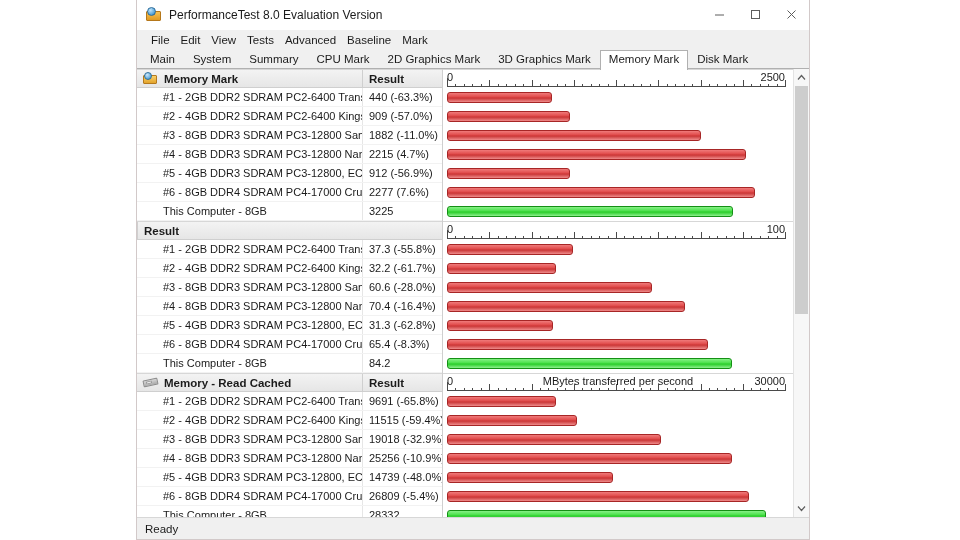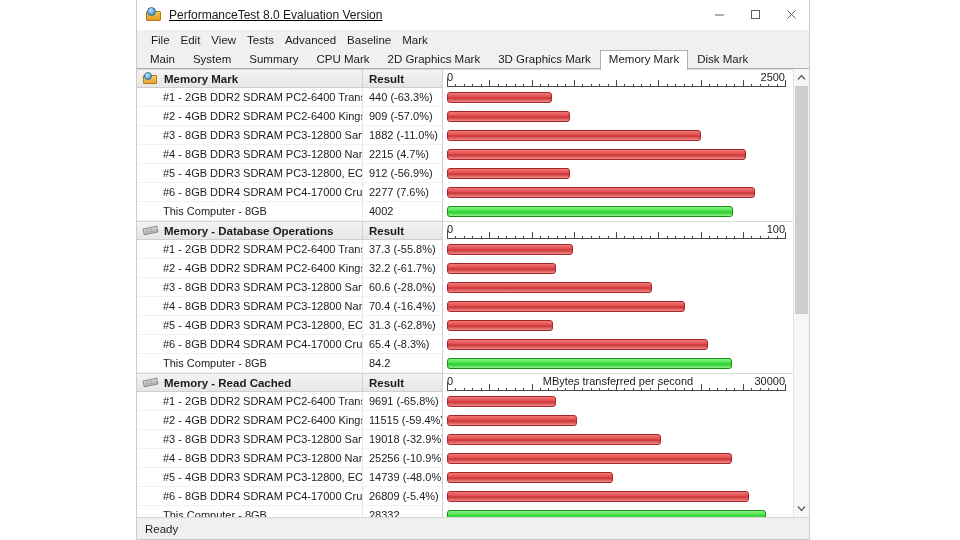--- a/index.html
+++ b/index.html
@@ -27,21 +27,20 @@
     flex-direction: column;
   }
   
   #titlebar {
     height: 29px;
     background: #ffffff;
     display: flex;
     align-items: center;
     flex: 0 0 auto;
     border-bottom: 1px solid #ffffff;
-    text-decoration: underline;
   }
   #app-icon {
     width: 16px; height: 16px;
     margin-left: 9px; margin-right: 7px;
     position: relative;
     flex: 0 0 auto;
   }
   #app-icon .ic-body {
     position: absolute; left: 0; top: 4px;
     width: 15px; height: 10px;
@@ -433,30 +432,23 @@
               <div class="row">
                 <div class="cell-name">#5 - 4GB DDR3 SDRAM PC3-12800, ECC Team Group I..</div>
                 <div class="cell-result">912 (-56.9%)</div>
               </div>
               <div class="row">
                 <div class="cell-name">#6 - 8GB DDR4 SDRAM PC4-17000 Crucial Technology</div>
                 <div class="cell-result">2277 (7.6%)</div>
               </div>
               <div class="row self">
                 <div class="cell-name">This Computer - 8GB</div>
-                <div class="cell-result">4002</div>
+                <div class="cell-result">3225</div>
               </div>
               <div class="sec-header">
-                <div class="hdr-label">
-                  <span class="sec-icon stick">
-                    <span class="s-body"></span>
-                    <span class="s-chip"></span>
-                  </span>
-                  <span>Memory - Database Operations</span>
-                </div>
                 <div class="hdr-result">Result</div>
               </div>
               <div class="row">
                 <div class="cell-name">#1 - 2GB DDR2 SDRAM PC2-6400 Transcend Informat..</div>
                 <div class="cell-result">37.3 (-55.8%)</div>
               </div>
               <div class="row">
                 <div class="cell-name">#2 - 4GB DDR2 SDRAM PC2-6400 Kingston</div>
                 <div class="cell-result">32.2 (-61.7%)</div>
               </div>

